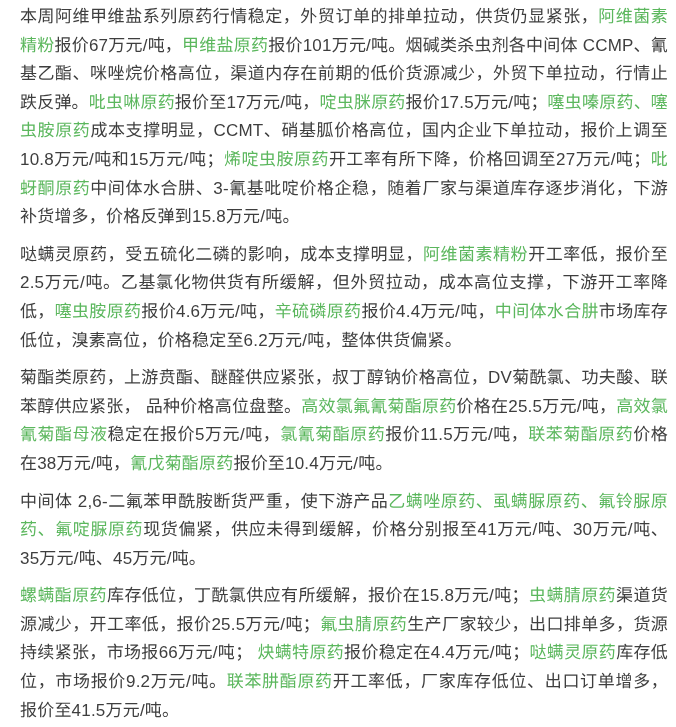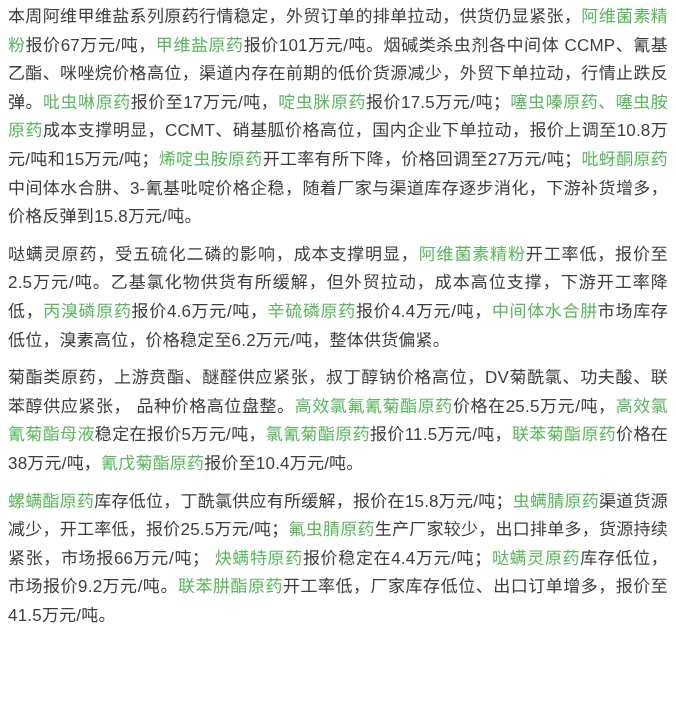--- a/index.html
+++ b/index.html
@@ -14,33 +14,34 @@
     box-sizing: border-box;
     padding: 3px 8px 0 8px;
     font-family: "Liberation Sans", "DejaVu Sans", sans-serif;
     font-size: 17px;
     line-height: 28.6px;
     color: var(--text-color, #3e3e3e);
     text-align: justify;
     letter-spacing: 0.2px;
   }
   .article p {
-    margin: 0 0 9px 0;
+    margin: 0 0 9px 12px;
     padding: 0;
   }
   .article .seg {
     color: var(--text-color, #3e3e3e);
   }
   .article .hl {
     color: var(--accent-green, #5bb75d);
     cursor: pointer;
     text-decoration: none;
   }
 </style>
 </head>
 <body style="--text-color: #3e3e3e; --accent-green: #5bb75d; background: rgb(255, 255, 255);">
 
 <div class="article" id="article-body">
     <p><span class="seg">本周阿维甲维盐系列原药行情稳定，外贸订单的排单拉动，供货仍显紧张，</span><span class="seg hl">阿维菌素精粉</span><span class="seg">报价67万元/吨，</span><span class="seg hl">甲维盐原药</span><span class="seg">报价101万元/吨。烟碱类杀虫剂各中间体 CCMP、氰基乙酯、咪唑烷价格高位，渠道内存在前期的低价货源减少，外贸下单拉动，行情止跌反弹。</span><span class="seg hl">吡虫啉原药</span><span class="seg">报价至17万元/吨，</span><span class="seg hl">啶虫脒原药</span><span class="seg">报价17.5万元/吨；</span><span class="seg hl">噻虫嗪原药、噻虫胺原药</span><span class="seg">成本支撑明显，CCMT、硝基胍价格高位，国内企业下单拉动，报价上调至10.8万元/吨和15万元/吨；</span><span class="seg hl">烯啶虫胺原药</span><span class="seg">开工率有所下降，价格回调至27万元/吨；</span><span class="seg hl">吡蚜酮原药</span><span class="seg">中间体水合肼、3-氰基吡啶价格企稳，随着厂家与渠道库存逐步消化，下游补货增多，价格反弹到15.8万元/吨。</span></p>
-    <p><span class="seg">哒螨灵原药，受五硫化二磷的影响，成本支撑明显，</span><span class="seg hl">阿维菌素精粉</span><span class="seg">开工率低，报价至2.5万元/吨。乙基氯化物供货有所缓解，但外贸拉动，成本高位支撑，下游开工率降低，</span><span class="seg hl">丙溴磷原药</span><span class="seg">报价4.6万元/吨，</span><span class="seg hl">辛硫磷原药</span><span class="seg">报价4.4万元/吨，</span><span class="seg hl">中间体水合肼</span><span class="seg">市场库存低位，溴素高位，价格稳定至6.2万元/吨，整体供货偏紧。</span></p>
+    <p><span class="seg">哒螨灵原药，受五硫化二磷的影响，成本支撑明显，</span><span class="seg hl">阿维菌素精粉</span><span class="seg">开工率低，报价至2.5万元/吨。乙基氯化物供货有所缓解，但外贸拉动，成本高位支撑，下游开工率降低，</span><span class="seg hl">噻虫胺原药</span><span class="seg">报价4.6万元/吨，</span><span class="seg hl">辛硫磷原药</span><span class="seg">报价4.4万元/吨，</span><span class="seg hl">中间体水合肼</span><span class="seg">市场库存低位，溴素高位，价格稳定至6.2万元/吨，整体供货偏紧。</span></p>
     <p><span class="seg">菊酯类原药，上游贲酯、醚醛供应紧张，叔丁醇钠价格高位，DV菊酰氯、功夫酸、联苯醇供应紧张， 品种价格高位盘整。</span><span class="seg hl">高效氯氟氰菊酯原药</span><span class="seg">价格在25.5万元/吨，</span><span class="seg hl">高效氯氰菊酯母液</span><span class="seg">稳定在报价5万元/吨，</span><span class="seg hl">氯氰菊酯原药</span><span class="seg">报价11.5万元/吨，</span><span class="seg hl">联苯菊酯原药</span><span class="seg">价格在38万元/吨，</span><span class="seg hl">氰戊菊酯原药</span><span class="seg">报价至10.4万元/吨。</span></p>
+    <p><span class="seg">中间体 2,6-二氟苯甲酰胺断货严重，使下游产品</span><span class="seg hl">乙螨唑原药、虱螨脲原药、氟铃脲原药、氟啶脲原药</span><span class="seg">现货偏紧，供应未得到缓解，价格分别报至41万元/吨、30万元/吨、35万元/吨、45万元/吨。</span></p>
     <p><span class="seg hl">螺螨酯原药</span><span class="seg">库存低位，丁酰氯供应有所缓解，报价在15.8万元/吨；</span><span class="seg hl">虫螨腈原药</span><span class="seg">渠道货源减少，开工率低，报价25.5万元/吨；</span><span class="seg hl">氟虫腈原药</span><span class="seg">生产厂家较少，出口排单多，货源持续紧张，市场报66万元/吨； </span><span class="seg hl">炔螨特原药</span><span class="seg">报价稳定在4.4万元/吨；</span><span class="seg hl">哒螨灵原药</span><span class="seg">库存低位，市场报价9.2万元/吨。</span><span class="seg hl">联苯肼酯原药</span><span class="seg">开工率低，厂家库存低位、出口订单增多，报价至41.5万元/吨。</span></p>
   </div>
 
 </body></html>

